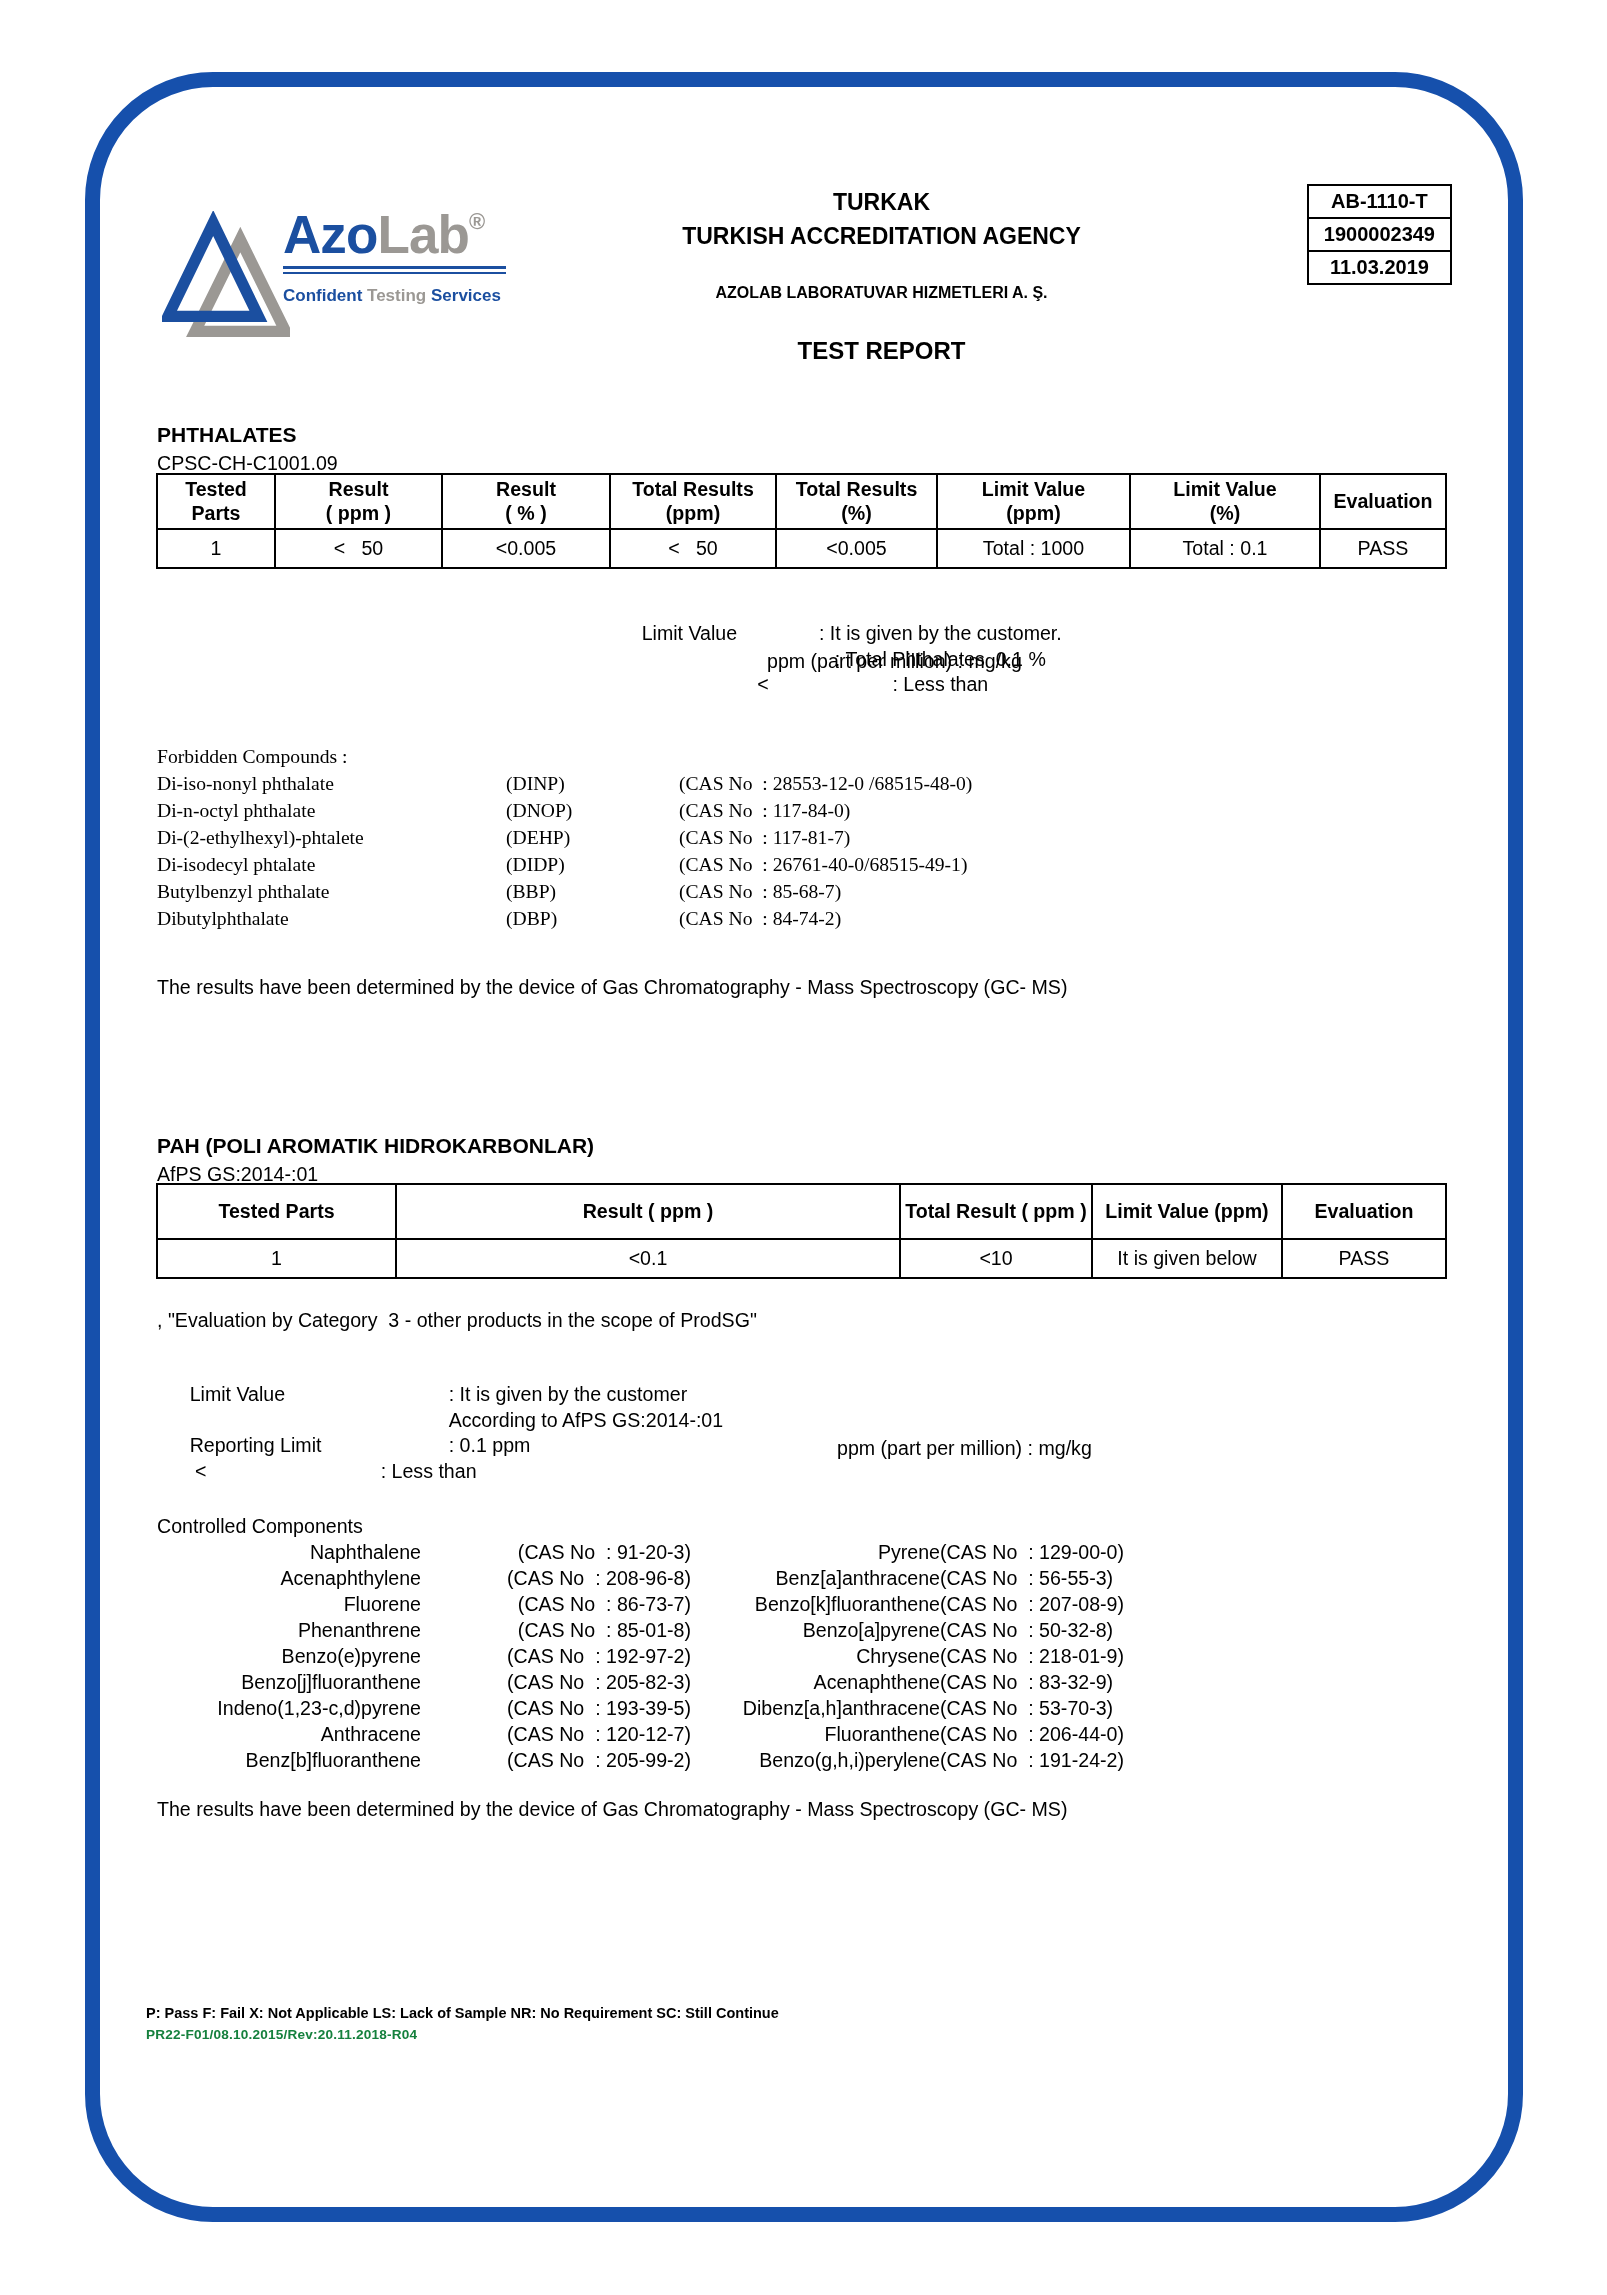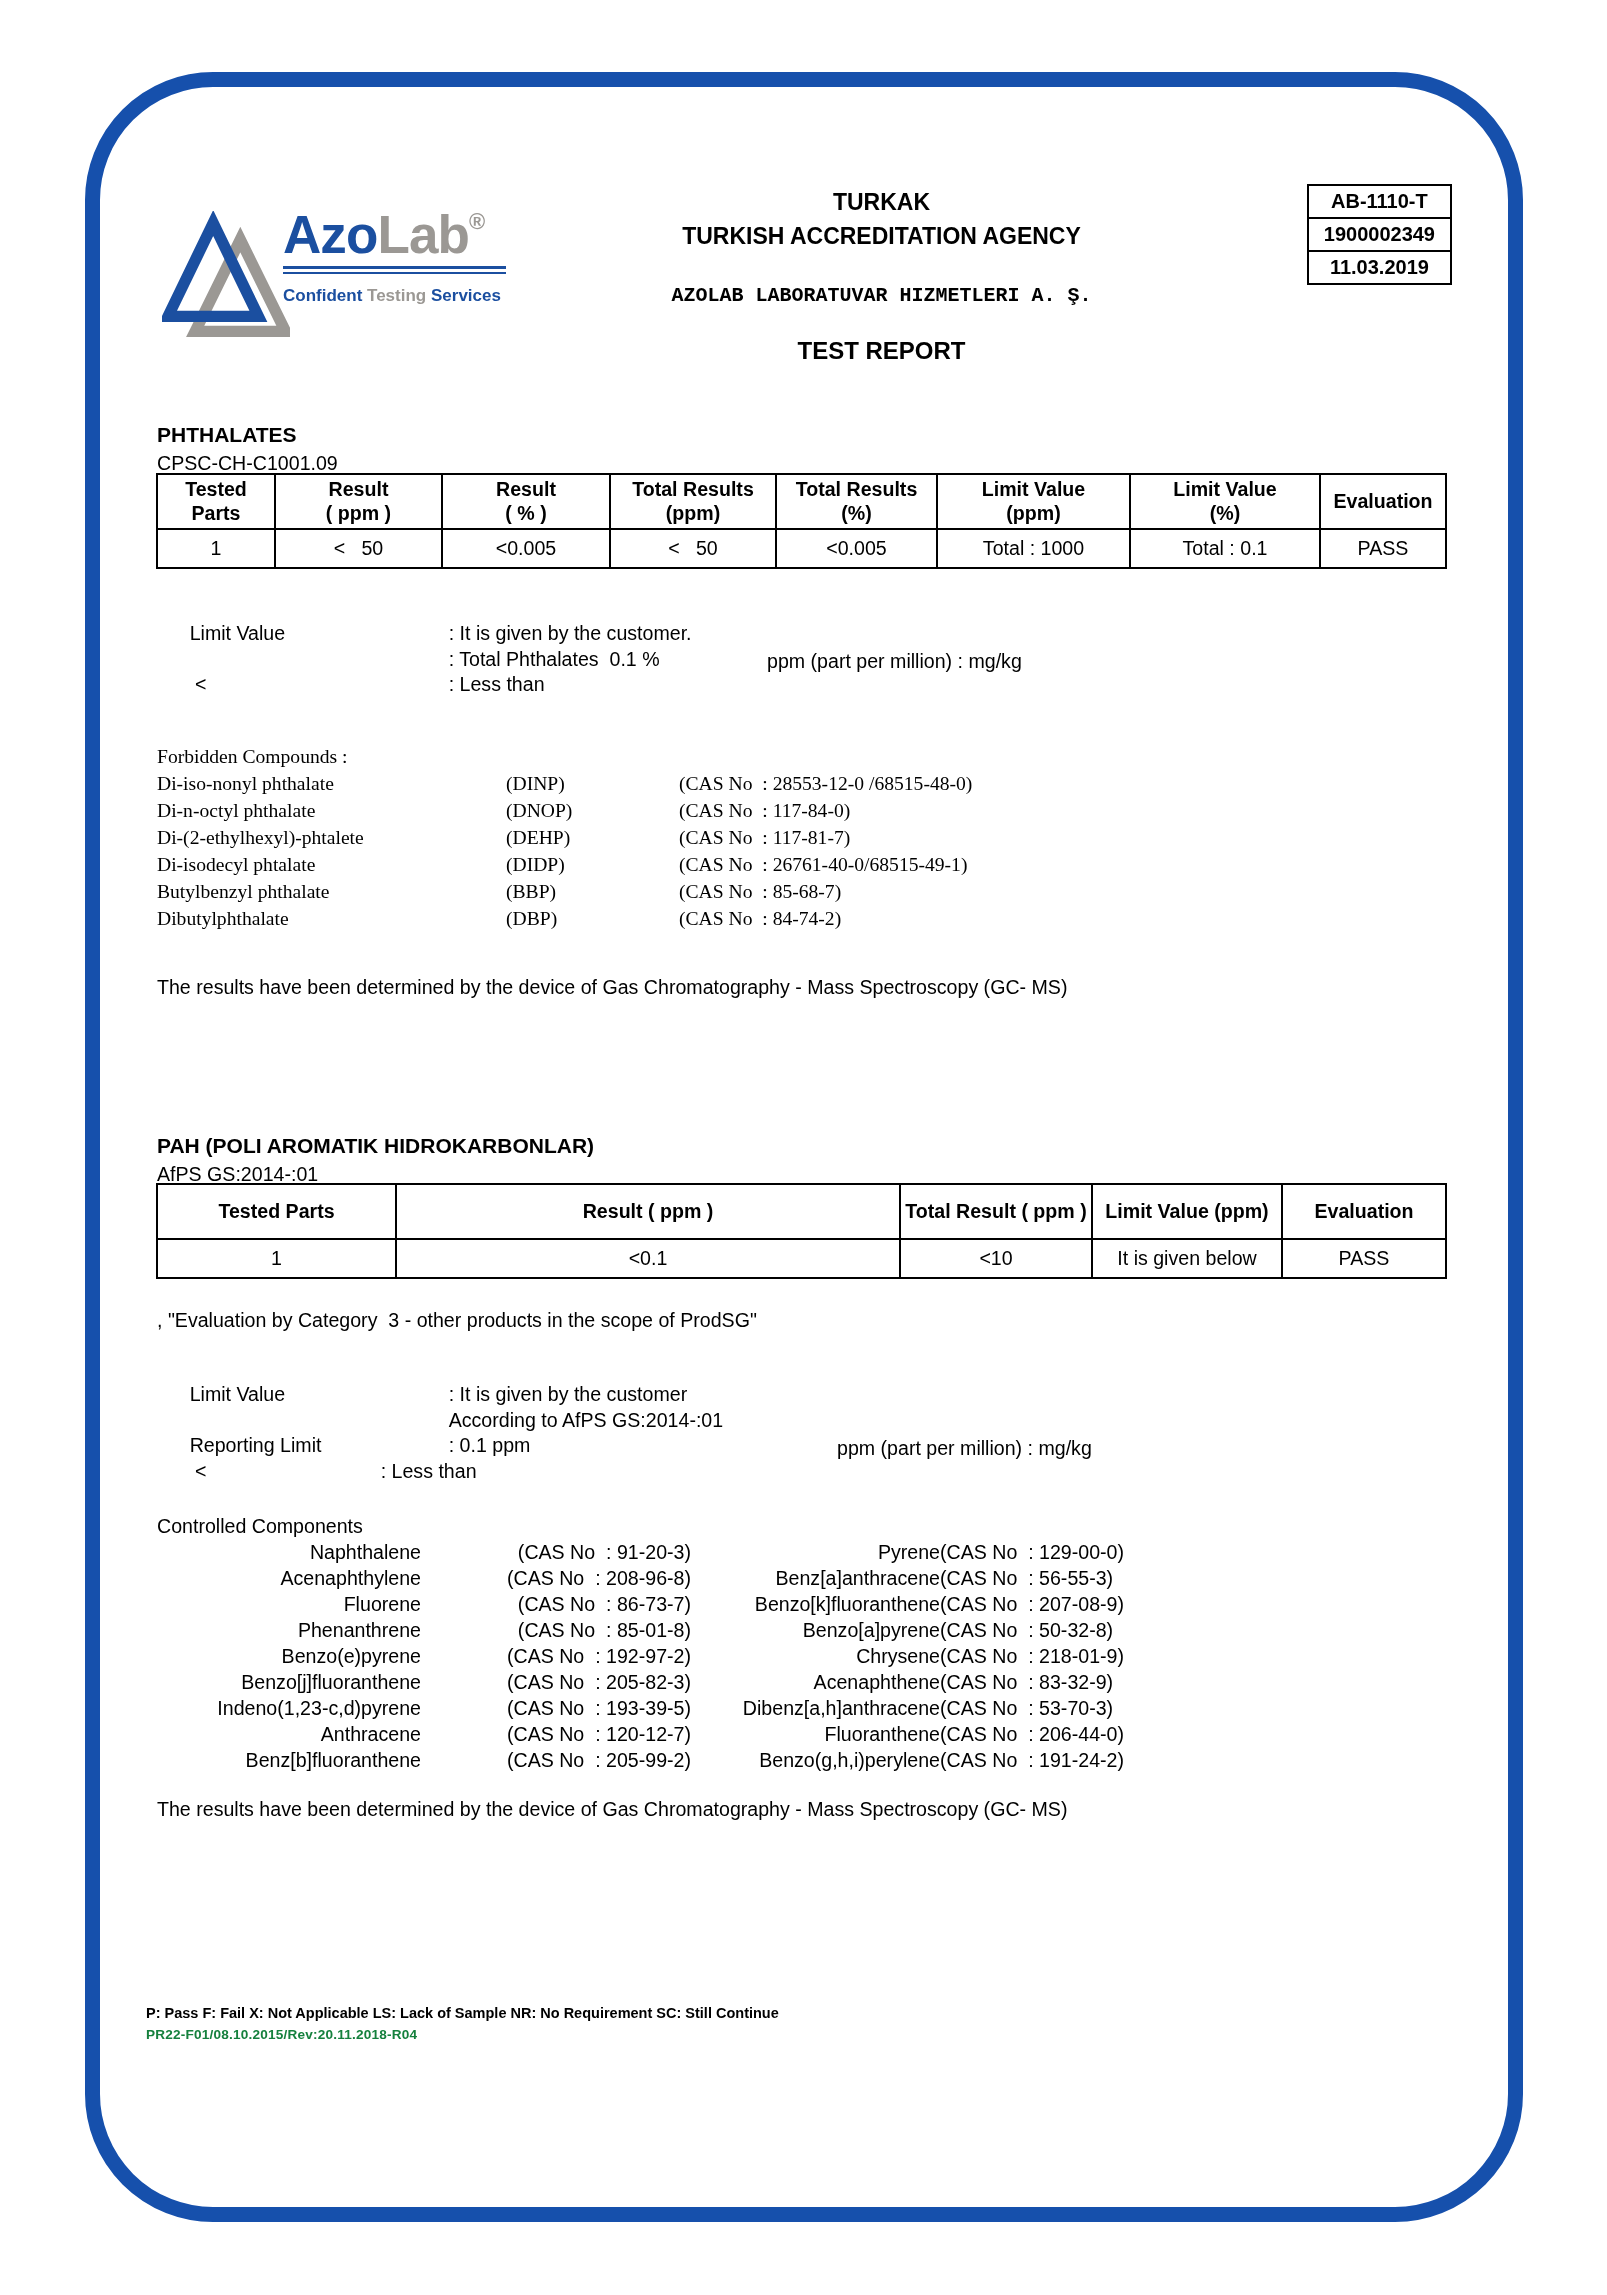--- a/index.html
+++ b/index.html
@@ -6,21 +6,21 @@
   .page{position:relative;width:1608px;height:2295px;background:#ffffff;
         font-family:"Liberation Sans",sans-serif;color:#000;overflow:hidden;}
   .abs{position:absolute;}
   .page-border{position:absolute;left:85px;top:72px;width:1408px;height:2120px;
                border:15.3px solid #1650ac;border-radius:128px;}
   
   .center-head{position:absolute;left:499px;top:0;width:765px;text-align:center;}
   .ch-line{position:absolute;left:0;width:765px;font-weight:bold;}
   .turkak{top:189px;font-size:23px;}
   .agency{top:223px;font-size:23px;}
-  .company{top:284px;font-size:20px;font-family:Liberation Mono, monospace;}
+  .company{top:284px;font-size:16px;}
   .report{top:337px;font-size:24px;}
   
   .logo{position:absolute;left:162px;top:208px;width:357px;height:136px;}
   .logo-tri{position:absolute;left:0;top:3.4px;}
   .logo-text{position:absolute;left:121px;top:0;}
   .brand{font-size:53px;font-weight:bold;letter-spacing:-0.9px;line-height:1;}
   .brand .azo{color:#1b4fa0;}
   .brand .lab{color:#9b9894;}
   .brand .reg{color:#9b9894;font-size:22px;vertical-align:24px;font-weight:bold;}
   .logo-rule{width:223px;height:3.4px;background:#1b4fa0;margin-top:5.1px;}
@@ -159,21 +159,21 @@
       <td>&lt;0.005</td>
       <td>&lt;   50</td>
       <td>&lt;0.005</td>
       <td>Total : 1000</td>
       <td>Total : 0.1</td>
       <td>PASS</td>
     </tr>
   </tbody>
     </table>
 
-  <div class="def-block" style="left:157px;top:599px;">
+  <div class="def-block" style="left:157px;top:599px;text-align:center;">
     <div class="def-line">
       <span class="def-term">Limit Value</span><span class="def-val">: It is given by the customer.</span>
     </div>
     <div class="def-line">
       <span class="def-term"></span><span class="def-val">: Total Phthalates  0.1 %</span>
     </div>
     <div class="def-line">
       <span class="def-term"> &lt; </span><span class="def-val">: Less than</span>
       <span class="def-note note1">ppm (part per million) : mg/kg</span>
     </div>

